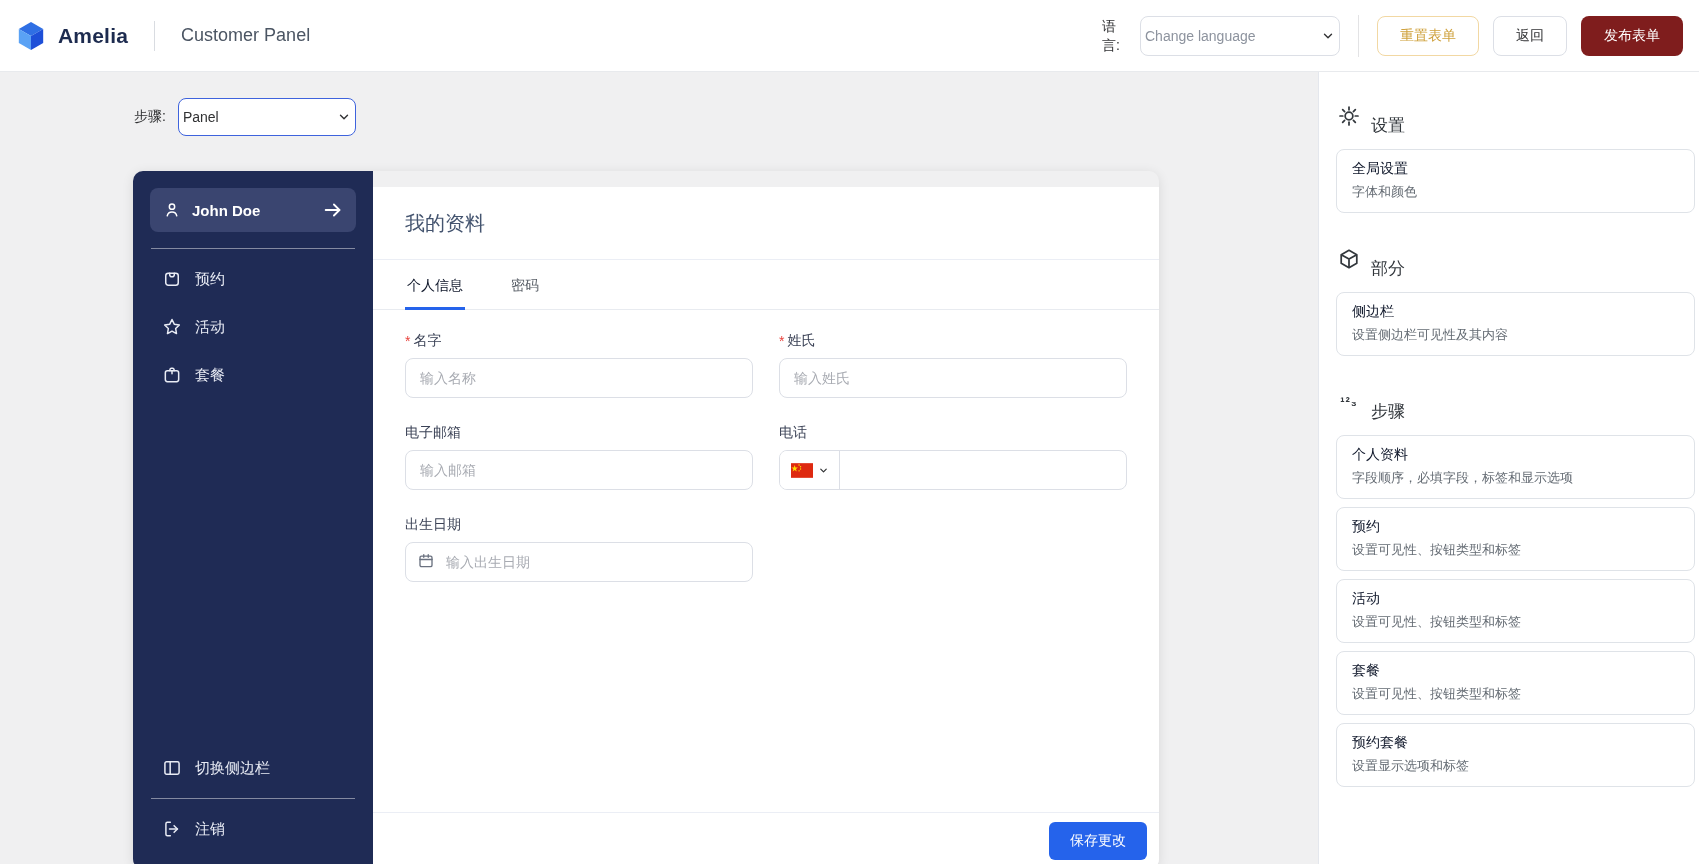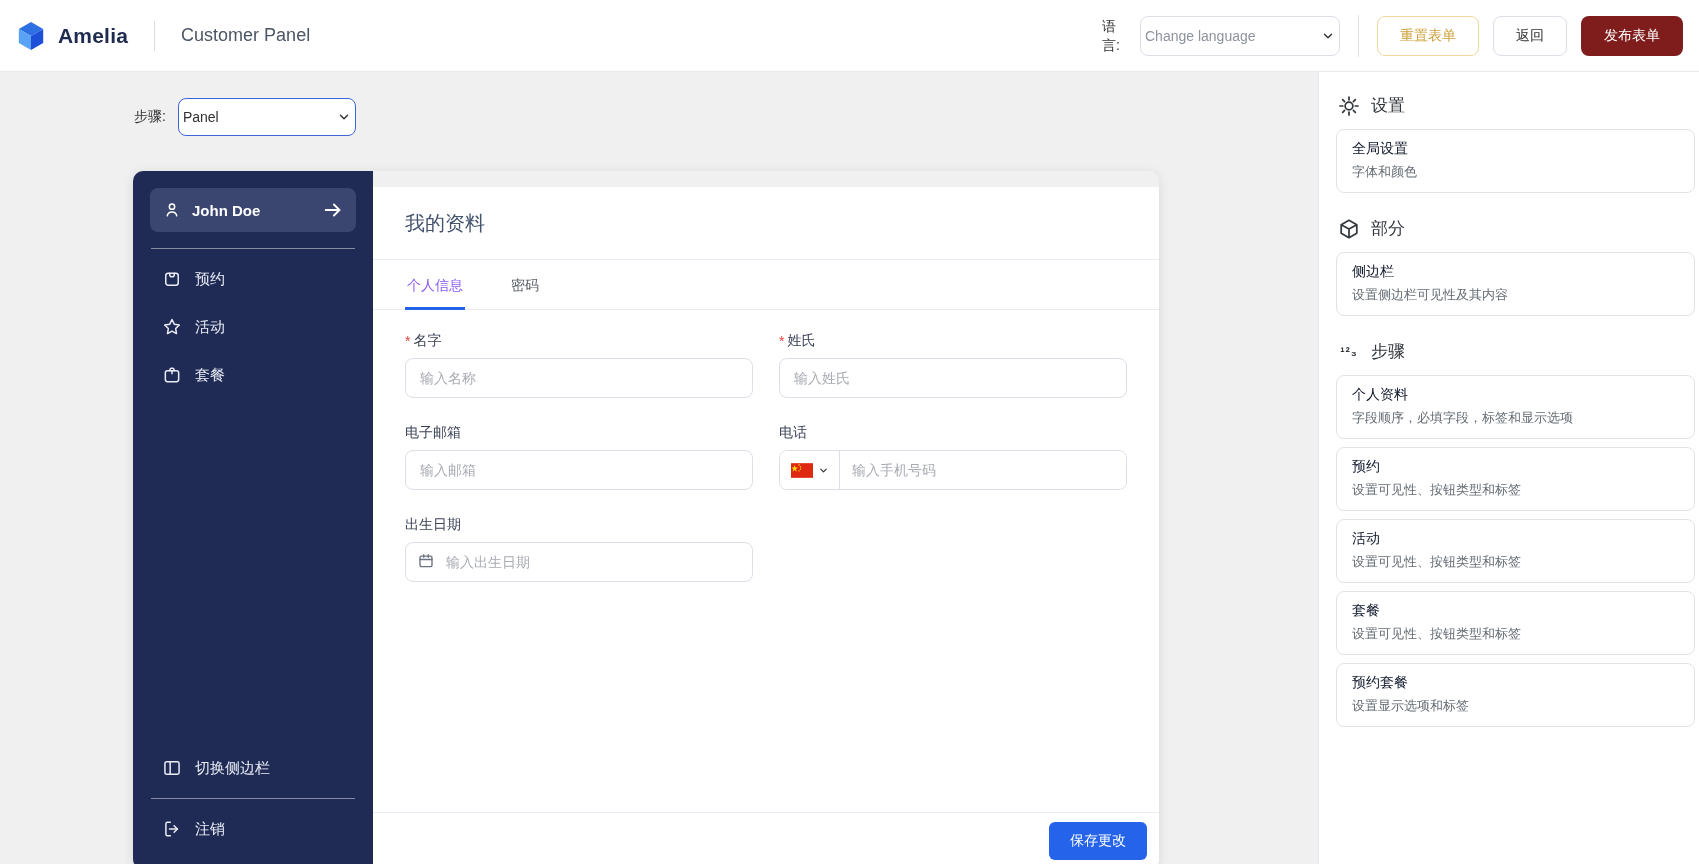--- a/index.html
+++ b/index.html
@@ -71,21 +71,21 @@
   .panel-header {
     height:73px; display:flex; align-items:center; padding:0 32px;
     border-bottom:1px solid #ebeef5;
   }
   .panel-title { font-size:20px; color:#44546f; }
   .tabs { padding:0 32px; border-bottom:1px solid #e8ebf0; }
   .tab {
     display:inline-block; padding:17px 2px 12px; margin-right:40px; margin-bottom:-1px;
     font-size:14px; color:#5a6068; border-bottom:3px solid transparent; cursor:pointer;
   }
-  .tab.active { color:#8b5cf6; border-bottom-color:#2563eb; }
+  .tab.active { color:#0f172a; border-bottom-color:#2563eb; }
   .form-area { padding:22px 32px; flex:1; }
   .form-grid { display:grid; grid-template-columns:348px 348px; column-gap:26px; row-gap:26px; }
   .field-label { font-size:14px; color:#3b4256; margin-bottom:8px; display:flex; align-items:center; gap:3px; }
   .req { color:#e8423c; }
   .text-input {
     width:100%; height:40px; border:1px solid #dcdfe6; border-radius:8px;
     padding:0 14px; font-size:14px; color:#303133; outline:none; background:#fff;
     font-family:"Liberation Sans","DejaVu Sans",sans-serif;
   }
   .text-input::placeholder { color:#a8abb2; }
@@ -103,21 +103,21 @@
     border-top:1px solid #ebeef5; height:57px;
     display:flex; align-items:center; justify-content:flex-end; padding:0 12px;
   }
   .btn-save { background:#2563eb; color:#fff; border-radius:6px; height:38px; padding:0 21px; font-size:14px; border:none; cursor:pointer; }
   
   .right-panel {
     width:381px; background:#fff; border-left:1px solid #e4e7ed;
     padding:22px 4px 0 17px; overflow:hidden;
   }
   .section-header { display:flex; align-items:center; gap:11px; margin:0 0 12px 2px; }
-  .section-title { font-size:17px; color:#32373c; }
+  .section-title { font-size:17px; color:#32373c;margin-top:20px; }
   .steps-123 { font-size:13px; font-weight:bold; color:#32373c; letter-spacing:1px; width:22px; text-align:center; }
   .r-card {
     border:1px solid #dfe3e8; border-radius:8px; background:#fff;
     padding:10px 15px 11px; margin-bottom:8px; cursor:pointer;
   }
   .r-card-title { font-size:14px; color:#0f172a; margin-bottom:5px; }
   .r-card-sub { font-size:13px; color:#646b73; }
   .section-gap { height:16px; }
   svg { display:block; }
 </style>
@@ -296,21 +296,20 @@
                       <circle cx="13" cy="8" r="1" fill="#ffde00"></circle>
                       <circle cx="11" cy="10.5" r="1" fill="#ffde00"></circle>
                     </svg>
                   </span>
                   <span>
                     <svg width="11" height="11" viewBox="0 0 24 24" fill="none" stroke="#303133" stroke-width="2.6" stroke-linecap="round" stroke-linejoin="round">
                         <polyline points="6,9 12,15 18,9"></polyline>
                       </svg>
                   </span>
                 </div>
-                <input type="text" placeholder="输入手机号码" style="">
               </div>
             </div>
 
             <div>
               <div class="field-label">
                 <span>出生日期</span>
               </div>
               <div class="date-wrap">
                 <span class="cal">
                   <svg width="18" height="18" viewBox="0 0 24 24" fill="none" stroke="#6b7280" stroke-width="1.8" stroke-linecap="round">

